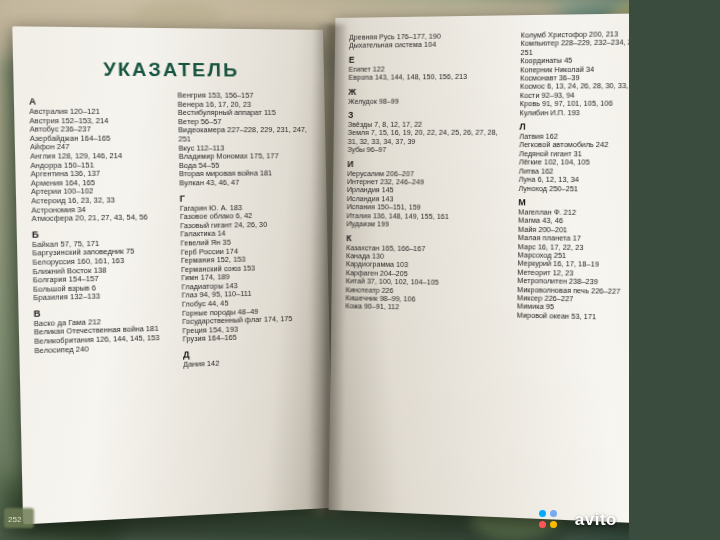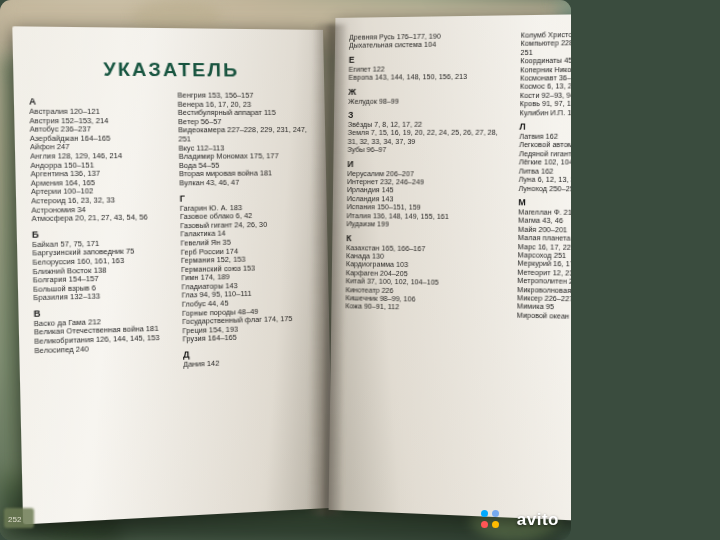--- a/index.html
+++ b/index.html
@@ -2,24 +2,23 @@
 <html><head>
 <meta charset="utf-8">
 <style>
   html,body{margin:0;padding:0;}
   body{
     width:720px;height:540px;overflow:hidden;
     font-family:"Liberation Sans", sans-serif;
     background:#3a4c3e;
   }
   #photo{
-    position:relative;width:571px;height:540px;overflow:hidden;
+    position:relative;width:629px;height:540px;overflow:hidden;
     background:
       radial-gradient(ellipse at 20% 8%, #cfc6b0 0%, #b9ae94 22%, #8d9a7e 48%, #4f6350 72%, #2e3d33 100%);
-    border-radius: 11px;
   }
   
   .bg-band{position:absolute;filter:blur(9px);opacity:.85;}
   .b1{left:0;top:0;width:720px;height:70px;background:linear-gradient(180deg,#cdbfa4,#b2a78d 60%,#8e9a7c);}
   .b2{left:0;top:60px;width:120px;height:480px;background:linear-gradient(90deg,#6f7f63,#39512f 60%,#27351f);}
   .b3{left:560px;top:0;width:160px;height:540px;background:linear-gradient(270deg,#2b4a49,#3d6b63 40%,#7a9a87);}
   .b4{left:0;top:470px;width:720px;height:70px;background:linear-gradient(0deg,#1f2b20,#3c5236 70%,#5d6f4e);}
   .ornament{position:absolute;border-radius:50%;filter:blur(6px);opacity:.55;}
   .o1{left:606px;top:2px;width:60px;height:44px;background:#c9b870;}
   .o2{left:668px;top:8px;width:46px;height:38px;background:#7a8f6a;}

